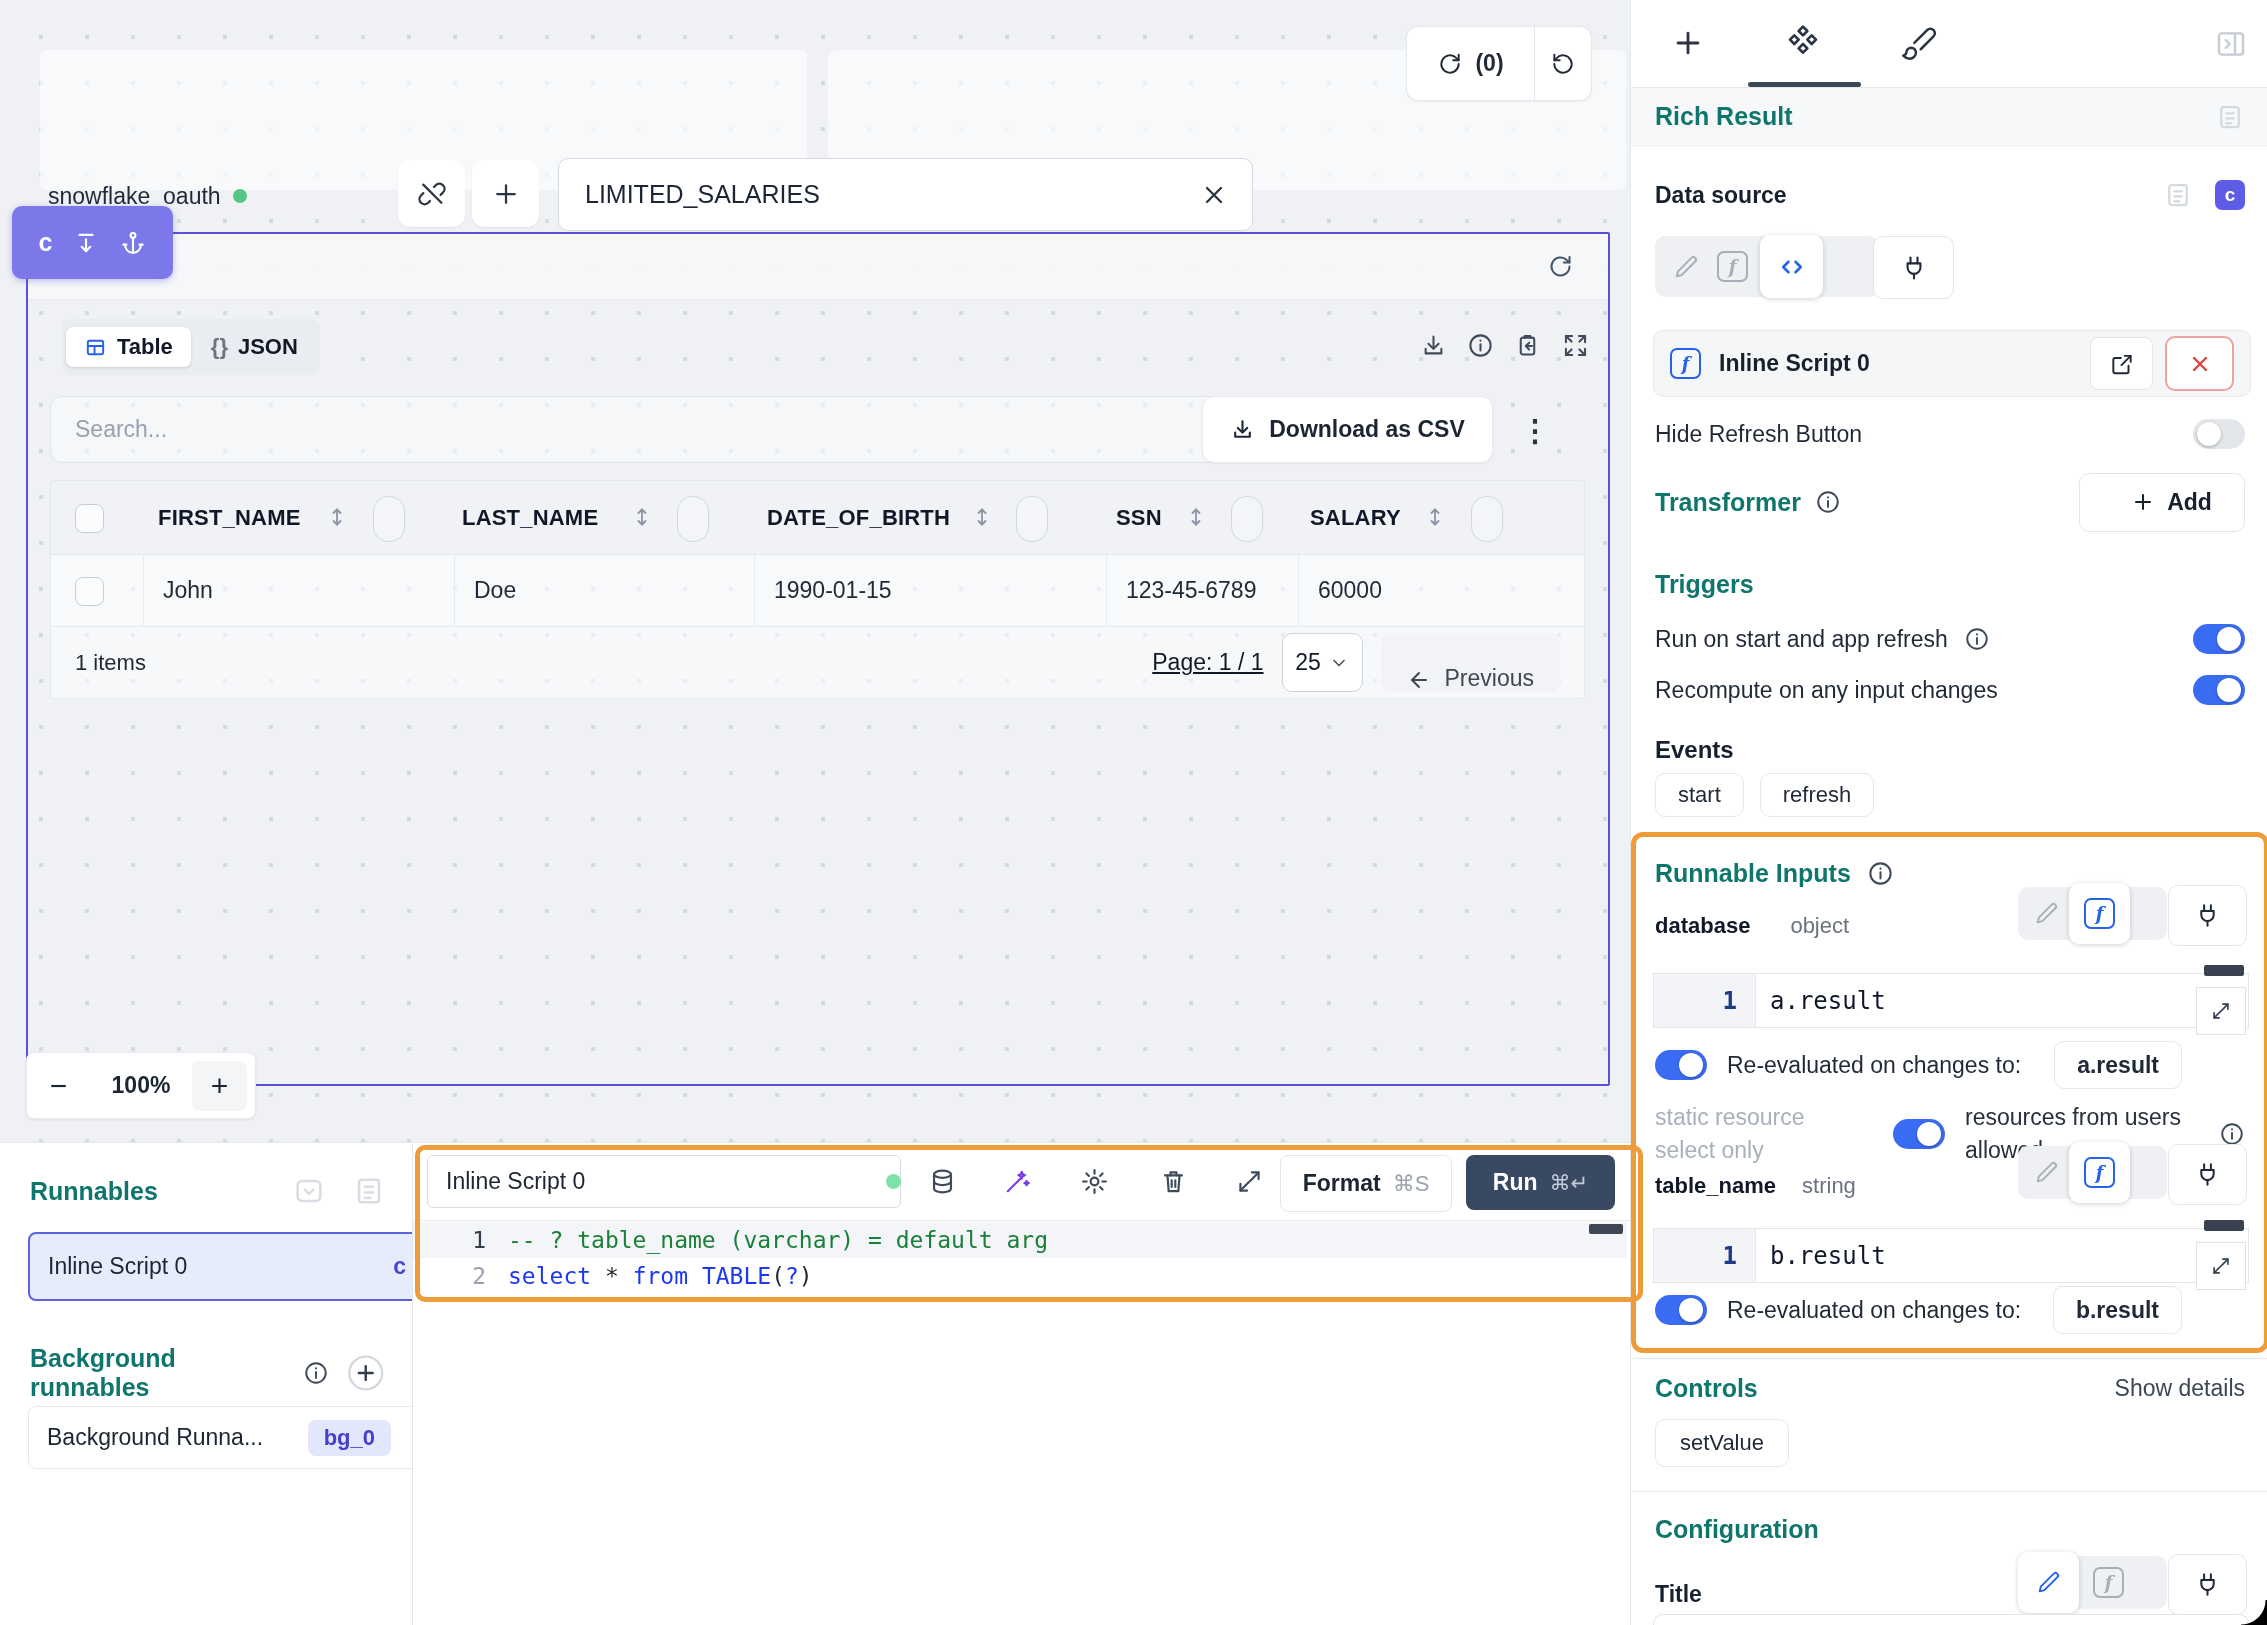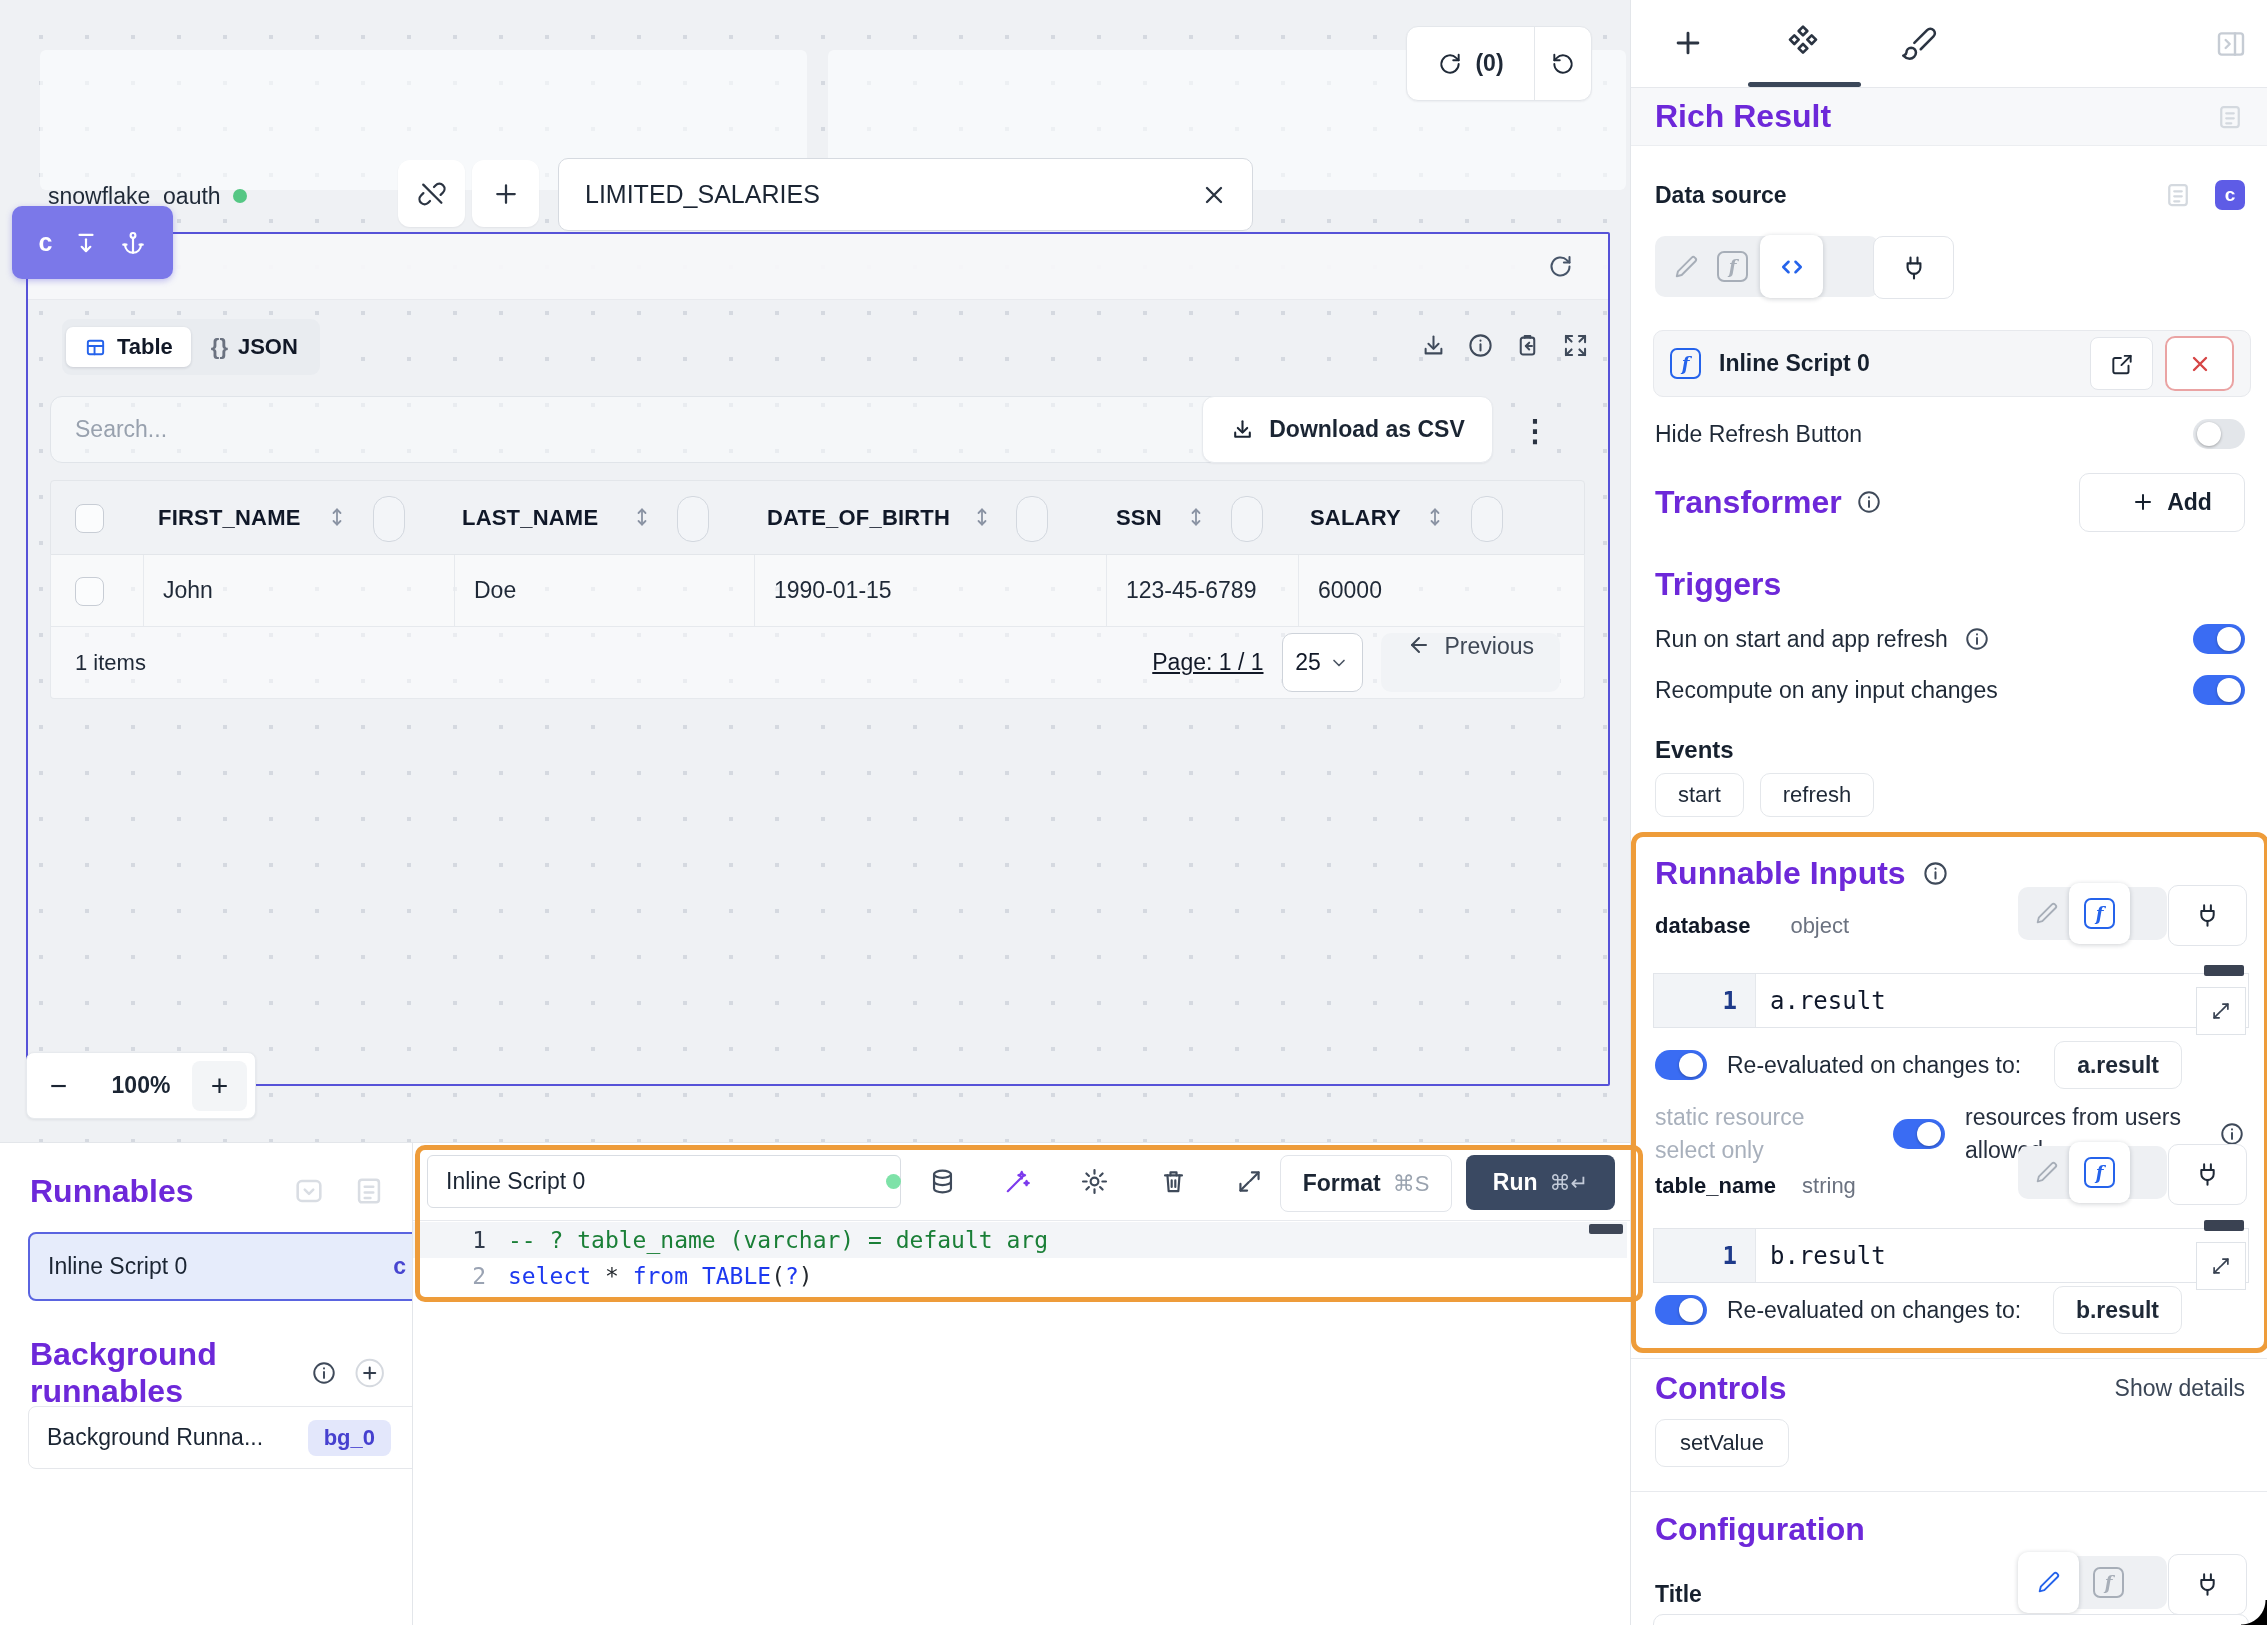--- a/index.html
+++ b/index.html
@@ -33,21 +33,21 @@
   .thead{position:relative;height:73px;background:#f0f2f5;border:1px solid #e3e6ea;border-radius:4px 4px 0 0;}
   .trow{position:relative;height:71px;background:rgba(255,255,255,.55);border:1px solid #e6e9ed;border-top:0;}
   .tfoot{position:relative;height:71px;background:rgba(255,255,255,.5);border:1px solid #e6e9ed;border-top:0;border-radius:0 0 4px 4px;display:flex;align-items:center;padding:0 24px;}
   .th{position:absolute;top:0;height:73px;display:flex;align-items:center;font-weight:700;font-size:22px;color:#101828;letter-spacing:0.2px;}
   .td{position:absolute;top:0;height:71px;display:flex;align-items:center;font-size:23px;color:#1f2937;}
   .cbx{width:27px;height:27px;border:1.5px solid #c8cdd5;border-radius:8px;background:#fbfcfd;}
   .hpill{position:absolute;width:30px;height:44px;top:15px;border:1.5px solid #d3d8df;border-radius:15px;background:#f3f5f8;}
   .sorti{position:absolute;top:24px;color:#8a93a3;}
   .vline{position:absolute;top:0;bottom:0;width:1px;background:#e7eaee;}
   .psel{width:79px;height:57px;border:1.5px solid #ced3da;border-radius:10px;background:#fff;display:flex;align-items:center;justify-content:center;gap:8px;font-size:23px;color:#111827;}
-  .pprev{height:59px;background:#f1f3f6;border-radius:10px;display:flex;align-items:flex-start;gap:14px;padding:0 26px;font-size:23px;font-weight:500;color:#3f4856;}
+  .pprev{height:59px;background:#f1f3f6;border-radius:10px;display:flex;align-items:flex-end;gap:14px;padding:0 26px;font-size:23px;font-weight:500;color:#3f4856;}
   .zoombar{position:absolute;left:26px;top:1052px;width:228px;height:65px;background:#fff;border:1px solid #e7eaee;border-radius:8px;display:flex;align-items:center;box-shadow:0 1px 3px rgba(16,24,40,.08);z-index:6;}
 
   
   .lpanel{position:absolute;left:0;top:1142px;width:412px;height:483px;background:#fff;border-top:1px solid #e3e6ea;}
   .ritem{position:absolute;left:28px;width:358px;border-radius:8px;display:flex;align-items:center;padding:0 18px;font-size:23px;color:#1b2533;}
   .badge-c{margin-left:auto;font-weight:700;font-size:23px;color:#4745d0;}
   .badge-bg{margin-left:auto;margin-right:14px;background:#e3e7fb;color:#4640cf;font-weight:700;font-size:22px;border-radius:8px;padding:5px 16px;}
 
   
   .editor{position:absolute;left:412px;top:1142px;width:1218px;height:483px;background:#fff;border-top:1px solid #e3e6ea;border-left:1px solid #e3e6ea;}
@@ -56,21 +56,21 @@
   .einput input{border:0;outline:0;width:100%;font:400 23px "Liberation Sans",sans-serif;color:#1b2533;}
   .eic{position:absolute;top:24px;color:#3f4a5a;}
   .fmtbtn{position:absolute;left:867px;top:12px;width:170px;height:55px;background:#fff;border:1.5px solid #e2e5ea;border-radius:8px;display:flex;align-items:center;justify-content:center;gap:12px;}
   .runbtn{position:absolute;left:1053px;top:12px;width:149px;height:55px;background:#3a4962;border-radius:8px;display:flex;align-items:center;justify-content:center;gap:12px;color:#fff;}
   .cline{position:absolute;left:0;right:4px;height:36px;display:flex;align-items:center;font-family:"DejaVu Sans Mono",monospace;font-size:23px;}
   .lno{width:73px;text-align:right;padding-right:22px;flex:none;}
 
   
   .insp{position:absolute;left:1630px;top:0;width:638px;height:1626px;background:#fff;border-left:1px solid #e3e6ea;}
   .irow{position:absolute;left:24px;right:24px;display:flex;align-items:center;}
-  .h1{font-weight:700;font-size:32px;color:#6d28d9;}
+  .h1{font-weight:700;font-size:25px;color:#0f766e;}
   .h2{font-weight:700;font-size:23px;color:#16202e;}
   .lbl{font-size:23px;color:#1f2937;}
   .seg{background:#eef0f3;border-radius:10px;display:flex;align-items:center;color:#a7aeb8;}
   .raise{background:#fff;border-radius:10px;box-shadow:0 1px 5px rgba(16,24,40,.2);display:flex;align-items:center;justify-content:center;color:#2563eb;}
   .plugbtn{background:#fff;border:1.5px solid #e2e5ea;border-radius:10px;display:flex;align-items:center;justify-content:center;color:#1f2937;}
   .fic{width:27px;height:27px;border:2px solid currentColor;border-radius:7px;display:flex;align-items:center;justify-content:center;font:600 italic 18px "DejaVu Serif",serif;flex:none;}
   .tgl{width:52px;height:30px;border-radius:16px;position:relative;flex:none;}
   .tgl .knob{position:absolute;top:3px;width:24px;height:24px;border-radius:50%;background:#fff;box-shadow:0 1px 3px rgba(0,0,0,.3);}
   .tgl.on{background:var(--toggle-blue,#3a6cf3);}  .tgl.on .knob{right:4px;}
   .tgl.off{background:#e3e6ea;} .tgl.off .knob{left:4px;}

